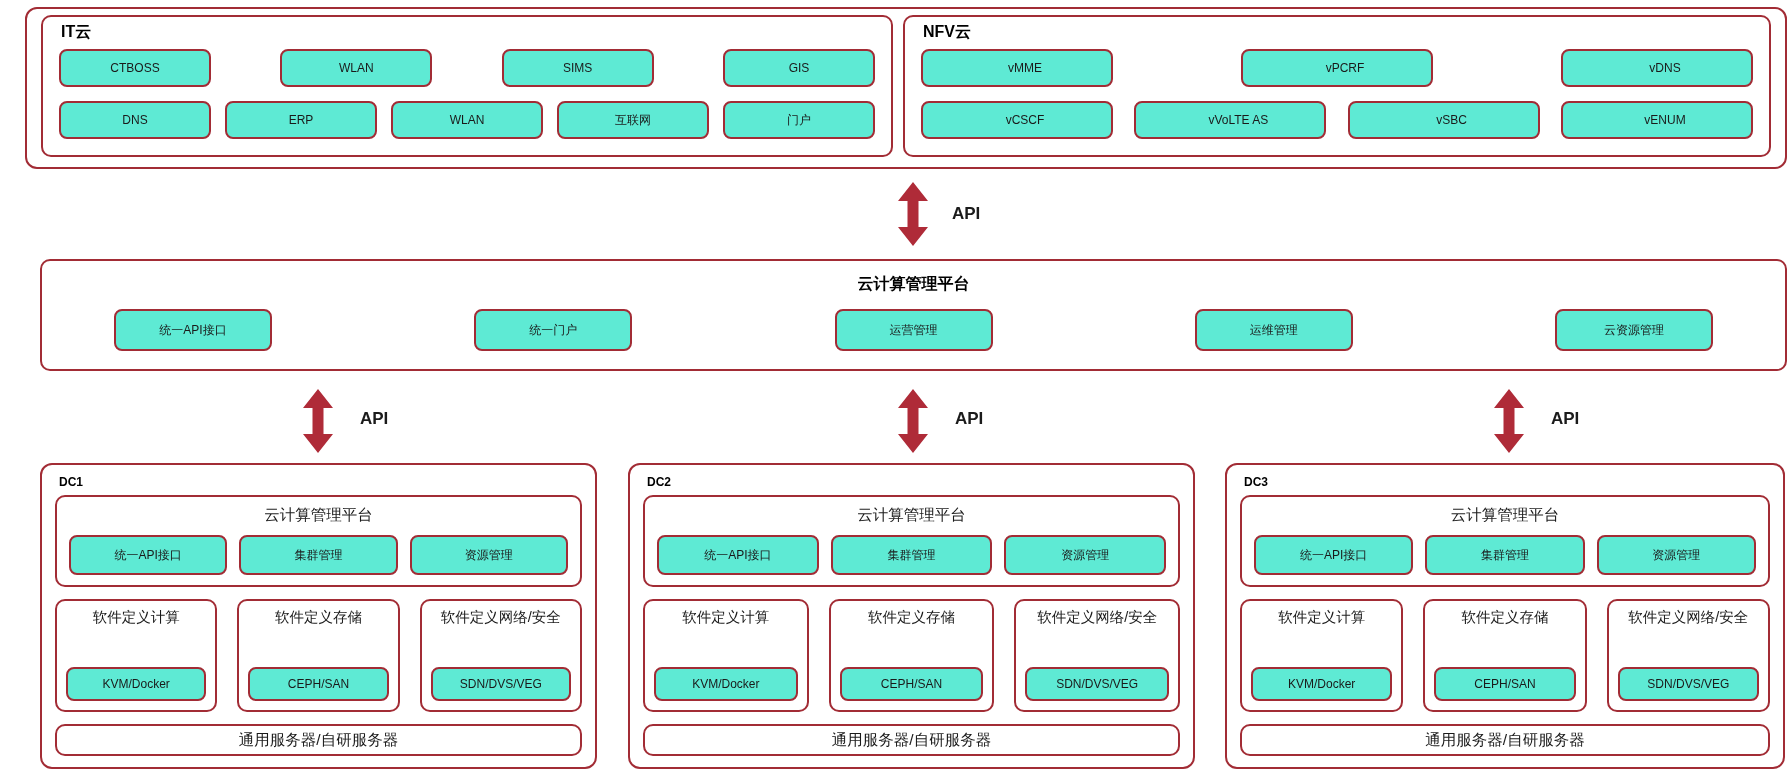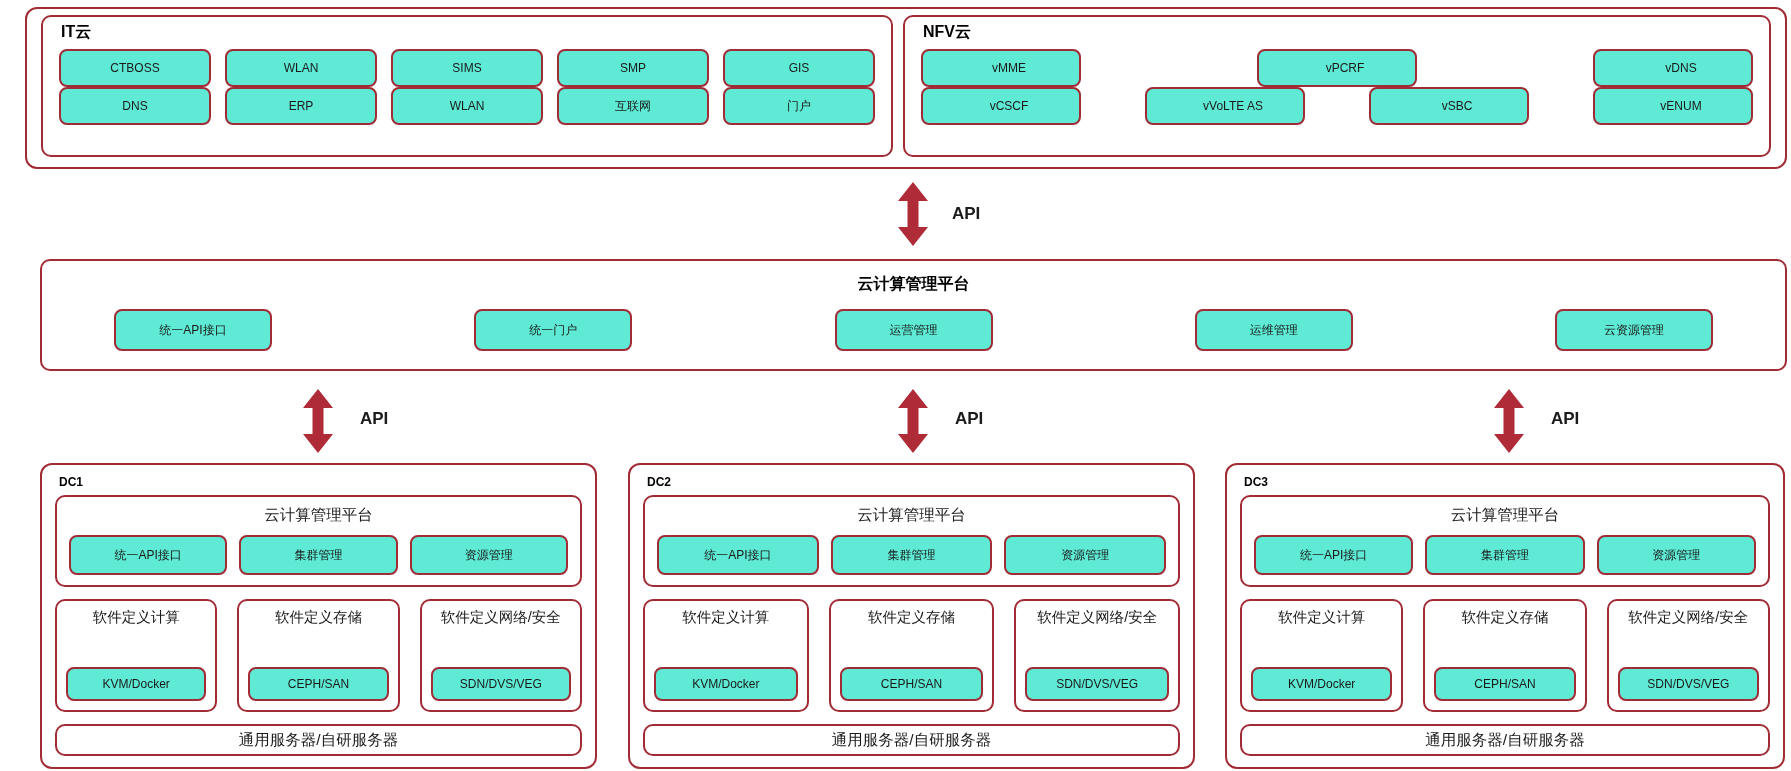--- a/index.html
+++ b/index.html
@@ -20,23 +20,23 @@
        font-size:12px;color:var(--text);white-space:nowrap;}
 
   
   .top-section{position:absolute;left:25px;top:7px;width:1762px;height:162px;
       display:flex;gap:10px;padding:6px 14px 10px 14px;}
   .cloud{padding:3px 16px 10px 16px;display:flex;flex-direction:column;}
   .cloud-it{flex:0 0 852px;}
   .cloud-nfv{flex:1;}
   .cloud-title{font-weight:bold;font-size:16px;color:#000;margin:2px 0 6px 2px;}
   .cloud-row{display:flex;justify-content:space-between;}
-  .cloud-row + .cloud-row{margin-top:0;}
+  .cloud-row + .cloud-row{margin-top:14px;}
   .cloud-it .btn{width:152px;height:38px;}
-  .cloud-nfv .btn{width:160px;height:38px;padding-left:16px;}
+  .cloud-nfv .btn{width:192px;height:38px;padding-left:16px;}
 
   
   .api-arrow{position:absolute;width:30px;height:64px;color:var(--arrow);}
   .api-text{position:absolute;font-weight:bold;font-size:17px;color:#1b1b1b;}
   .arrow-top{left:898px;top:182px;}
   .label-top{left:952px;top:204px;}
   .arrow-dc1{left:303px;top:389px;}
   .label-dc1{left:360px;top:409px;}
   .arrow-dc2{left:898px;top:389px;}
   .label-dc2{left:955px;top:409px;}
@@ -73,21 +73,20 @@
 <div class="canvas">
 
   <div class="top-section frame">
 
     <div class="cloud cloud-it box">
       <div class="cloud-title">IT云</div>
       <div class="cloud-row">
         <div class="btn">CTBOSS</div>
         <div class="btn">WLAN</div>
         <div class="btn">SIMS</div>
-        <div class="btn">SMP</div>
         <div class="btn">GIS</div>
       </div>
       <div class="cloud-row">
         <div class="btn">DNS</div>
         <div class="btn">ERP</div>
         <div class="btn">WLAN</div>
         <div class="btn">互联网</div>
         <div class="btn">门户</div>
       </div>
     </div>

